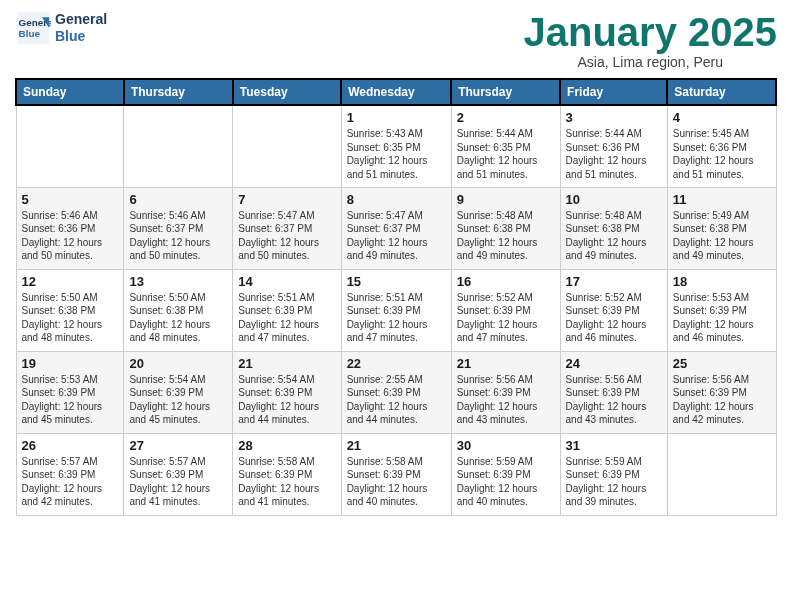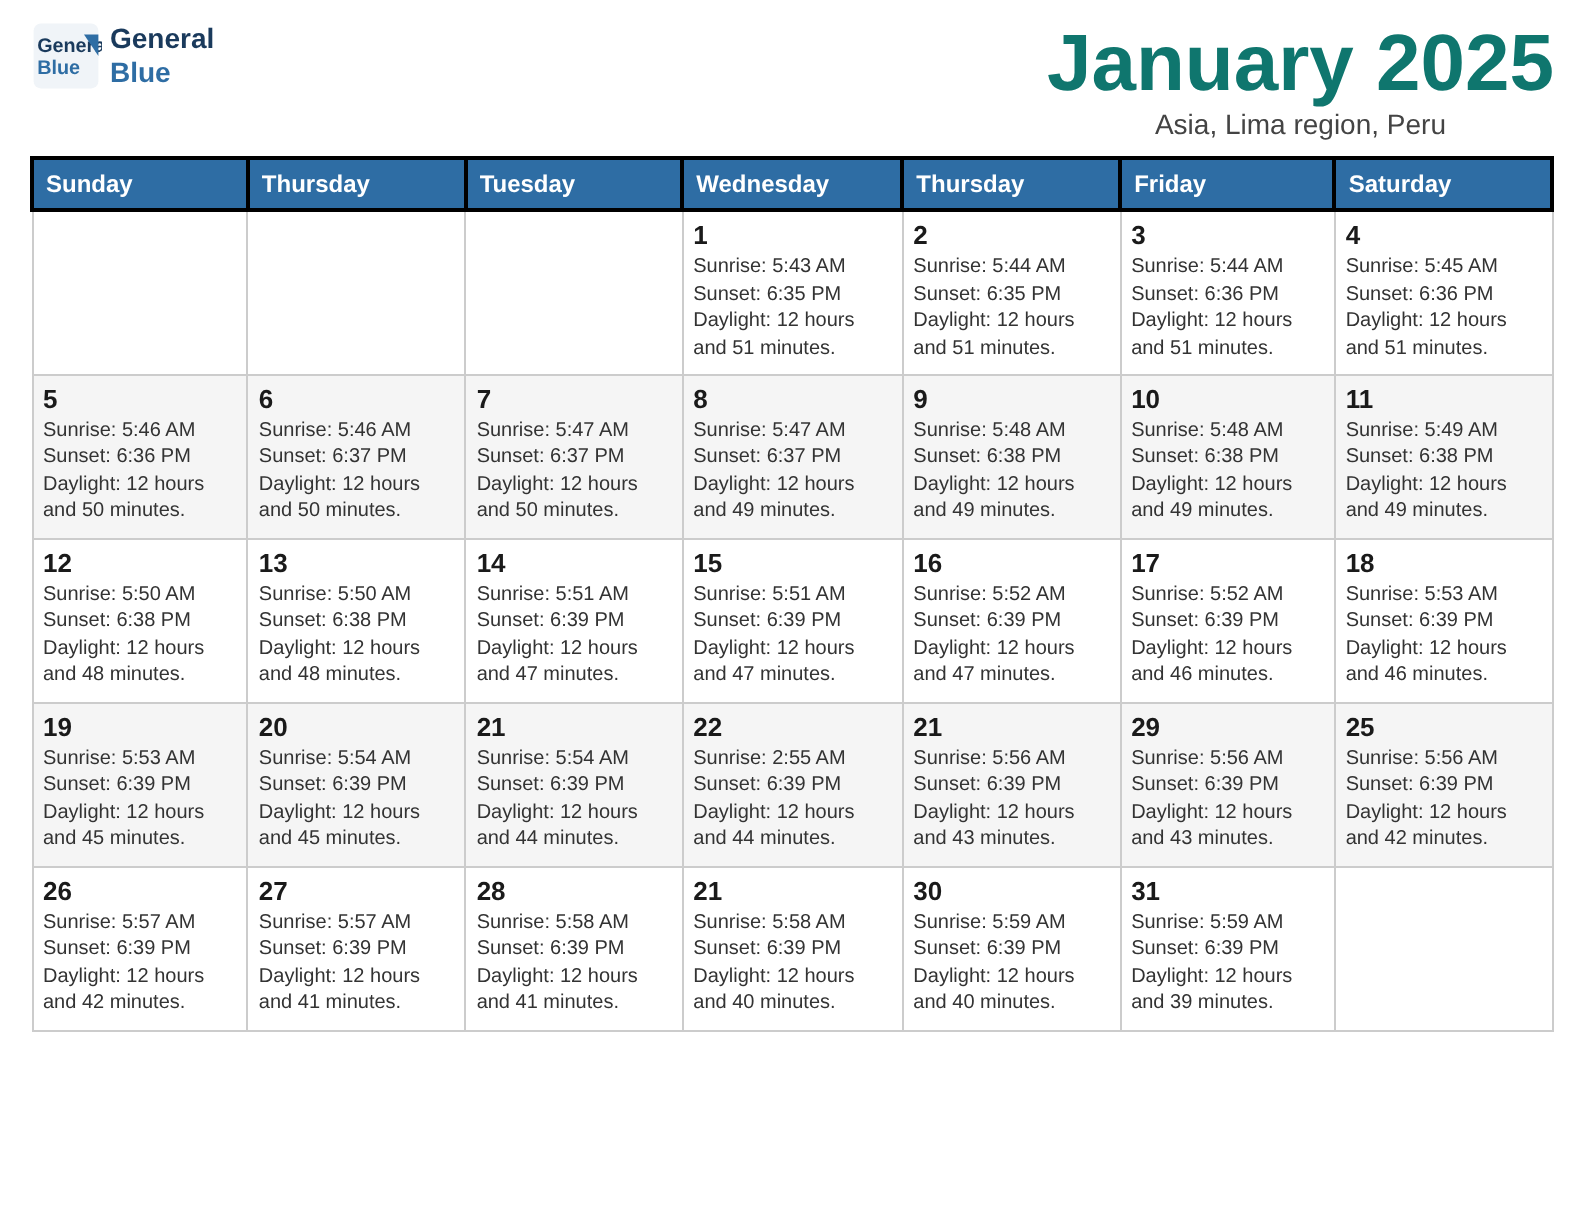--- a/index.html
+++ b/index.html
@@ -288,21 +288,21 @@
 and 44 minutes.</div>
           </td>
           <td>
             <span class="day-number">21</span>
             <div class="day-info" style="white-space: pre-line;">Sunrise: 5:56 AM
 Sunset: 6:39 PM
 Daylight: 12 hours
 and 43 minutes.</div>
           </td>
           <td>
-            <span class="day-number">29</span>
+            <span class="day-number">24</span>
             <div class="day-info" style="white-space: pre-line;">Sunrise: 5:56 AM
 Sunset: 6:39 PM
 Daylight: 12 hours
 and 43 minutes.</div>
           </td>
           <td>
             <span class="day-number">25</span>
             <div class="day-info" style="white-space: pre-line;">Sunrise: 5:56 AM
 Sunset: 6:39 PM
 Daylight: 12 hours

